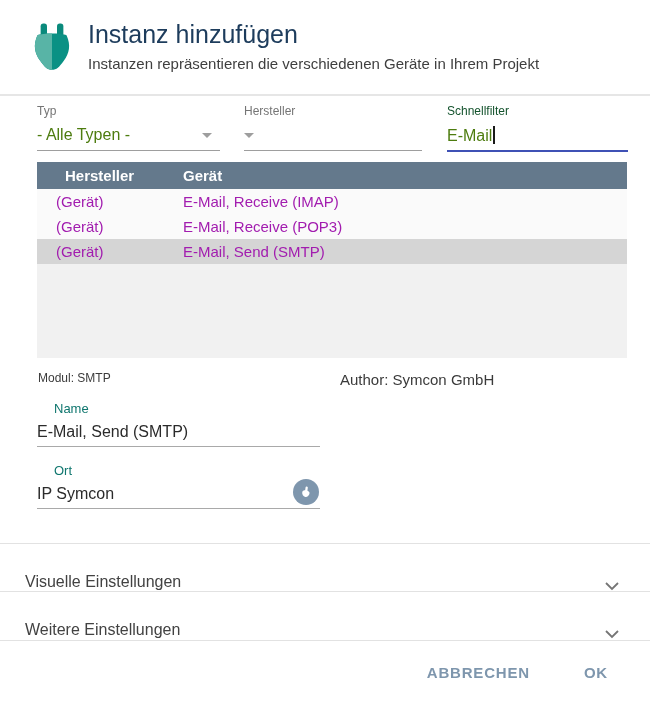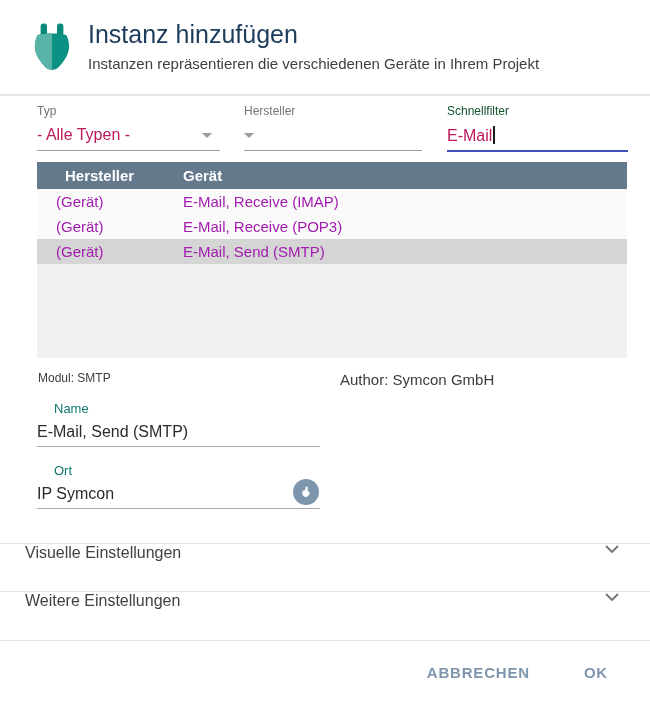--- a/index.html
+++ b/index.html
@@ -10,21 +10,21 @@
   
   .hdr-icon{position:absolute;left:32px;top:23px;width:40px;height:50px;}
   .title{position:absolute;left:88px;top:20px;font-size:25px;font-weight:400;color:#1d3c5c;}
   .subtitle{position:absolute;left:88px;top:55px;font-size:15px;color:#3f3f3f;}
   .divider{position:absolute;left:0;right:0;height:1px;background:#e2e2e2;}
   .divider.thick{height:2px;background:#e6e6e6;}
   
   .field{position:absolute;top:104px;}
   .field .flabel{font-size:12px;color:#757575;height:16px;}
   .field .fvalue{display:flex;align-items:center;justify-content:space-between;
-    height:30px;font-size:16px;color:#be185d;border-bottom:1px solid #9e9e9e;}
+    height:30px;font-size:16px;color:#4d7c0f;border-bottom:1px solid #9e9e9e;}
   .field.focused .flabel{color:#14532d;}
   .field.focused .fvalue{border-bottom:2px solid #3f51b5;}
   .tri{width:0;height:0;border-left:5px solid transparent;border-right:5px solid transparent;
     border-top:5px solid #9e9e9e;margin-right:8px;}
   .caret{display:inline-block;width:1.5px;height:18px;background:#1a1a1a;
     margin-left:1px;vertical-align:-3px;}
   
   .table{position:absolute;left:37px;top:162px;width:590px;height:196px;
     background:#f1f1f1;display:flex;flex-direction:column;}
   .trow{display:grid;grid-template-columns:146px 1fr;align-items:center;font-size:15px;}
@@ -38,21 +38,21 @@
   .modul{position:absolute;left:38px;top:371px;font-size:12px;color:#3b3b3b;}
   .author{position:absolute;left:340px;top:371px;font-size:15px;color:#3b3b3b;}
   
   .input-field{position:absolute;left:37px;width:283px;}
   .input-field .flabel{font-size:13px;color:#0f766e;height:17px;margin-left:17px;}
   .input-field .fvalue{position:relative;height:28px;display:flex;align-items:center;
     font-size:16px;color:#2b2b2b;border-bottom:1px solid #a9a9a9;}
   .picker-btn{position:absolute;right:1px;top:-1px;width:26px;height:26px;border-radius:50%;
     background:#7e96ad;display:flex;align-items:center;justify-content:center;cursor:pointer;}
   
-  .accordion{position:absolute;left:0;right:0;display:flex;align-items:flex-start;
+  .accordion{position:absolute;left:0;right:0;display:flex;align-items:flex-end;
     justify-content:space-between;padding:0 30px 0 25px;box-sizing:border-box;
     font-size:16px;color:#424242;cursor:pointer;}
   .chev{width:16px;height:10px;}
   
   .footer{position:absolute;left:0;right:0;top:640px;height:64px;display:flex;
     align-items:center;justify-content:flex-end;gap:54px;padding-right:42px;box-sizing:border-box;}
   .btn{font-size:15px;font-weight:bold;letter-spacing:0.8px;color:#7e96ad;cursor:pointer;
     background:none;border:none;font-family:"Liberation Sans",sans-serif;padding:0;}
 </style>
 </head>

